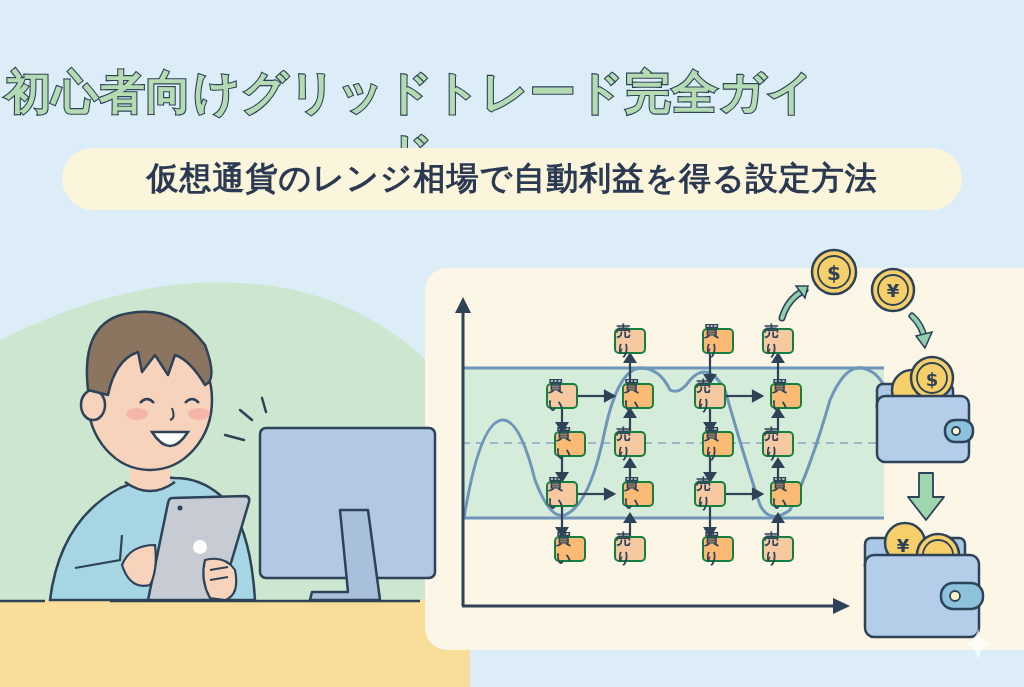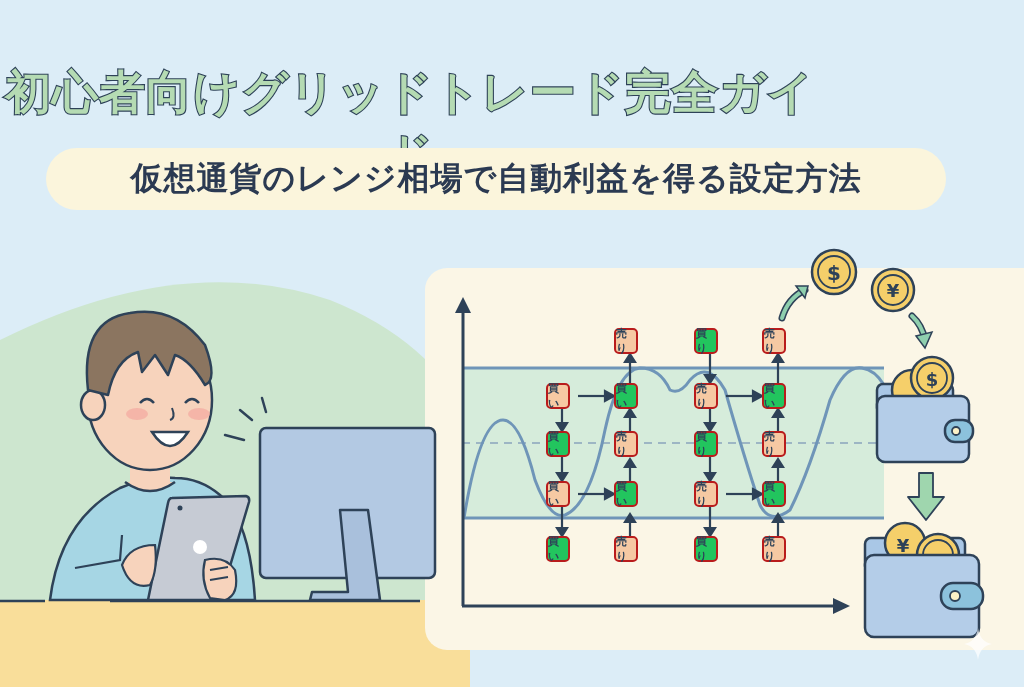--- a/index.html
+++ b/index.html
@@ -1,25 +1,25 @@
 <!DOCTYPE html>
 <html><head>
 <meta charset="utf-8">
 <style>
   html,body{margin:0;padding:0;}
   body{width:1024px;height:687px;overflow:hidden;background:#dcedf7;font-family:"DejaVu Sans",sans-serif;position:relative;}
   .title{position:absolute;left:0;top:62px;width:820px;text-align:center;font-size:46px;font-weight:bold;color:#b5dbb3;letter-spacing:1px;
     -webkit-text-stroke:2.2px #2e4258;paint-order:stroke fill;}
-  .subtitle-pill{position:absolute;left:46px;top:148px;width:900px;height:62px;border-radius:31px;background:#fbf5dc;display:flex;align-items:center;justify-content:center;}
+  .subtitle-pill{position:absolute;left:62px;top:148px;width:900px;height:62px;border-radius:31px;background:#fbf5dc;display:flex;align-items:center;justify-content:center;}
   .subtitle{font-size:32px;font-weight:bold;color:#2b3a52;letter-spacing:1px;}
   .scene{position:absolute;left:0;top:0;width:1024px;height:687px;}
   .panel{position:absolute;left:425px;top:268px;width:620px;height:382px;background:#fbf6e6;border-radius:22px;}
-  .gbox{position:absolute;width:24px;height:26px;border:2px solid #b91c1c;border-radius:5px;box-sizing:border-box;font-size:11px;font-weight:bold;color:#2e4258;display:flex;align-items:center;justify-content:center;letter-spacing:-1px;}
+  .gbox{position:absolute;width:32px;height:26px;border:2px solid #15803d;border-radius:5px;box-sizing:border-box;font-size:15px;font-weight:bold;color:#2e4258;display:flex;align-items:center;justify-content:center;letter-spacing:-1px;}
   .gbox.sell{background:#f6c9a3;}
-  .gbox.buy{background:#22c55e;}
+  .gbox.buy{background:#fdba74;margin-left:8px;}
 </style>
 </head>
 <body>
 
 <div class="scene">
   <svg width="1024" height="687" viewBox="0 0 1024 687" style="position:absolute;left:0;top:0;">
 
     <path d="M0,340 Q180,250 330,300 Q430,340 470,420 L470,687 L0,687 Z" fill="#cde6cf"></path>
 
     <rect x="0" y="600" width="470" height="87" fill="#f9de9a"></rect>

